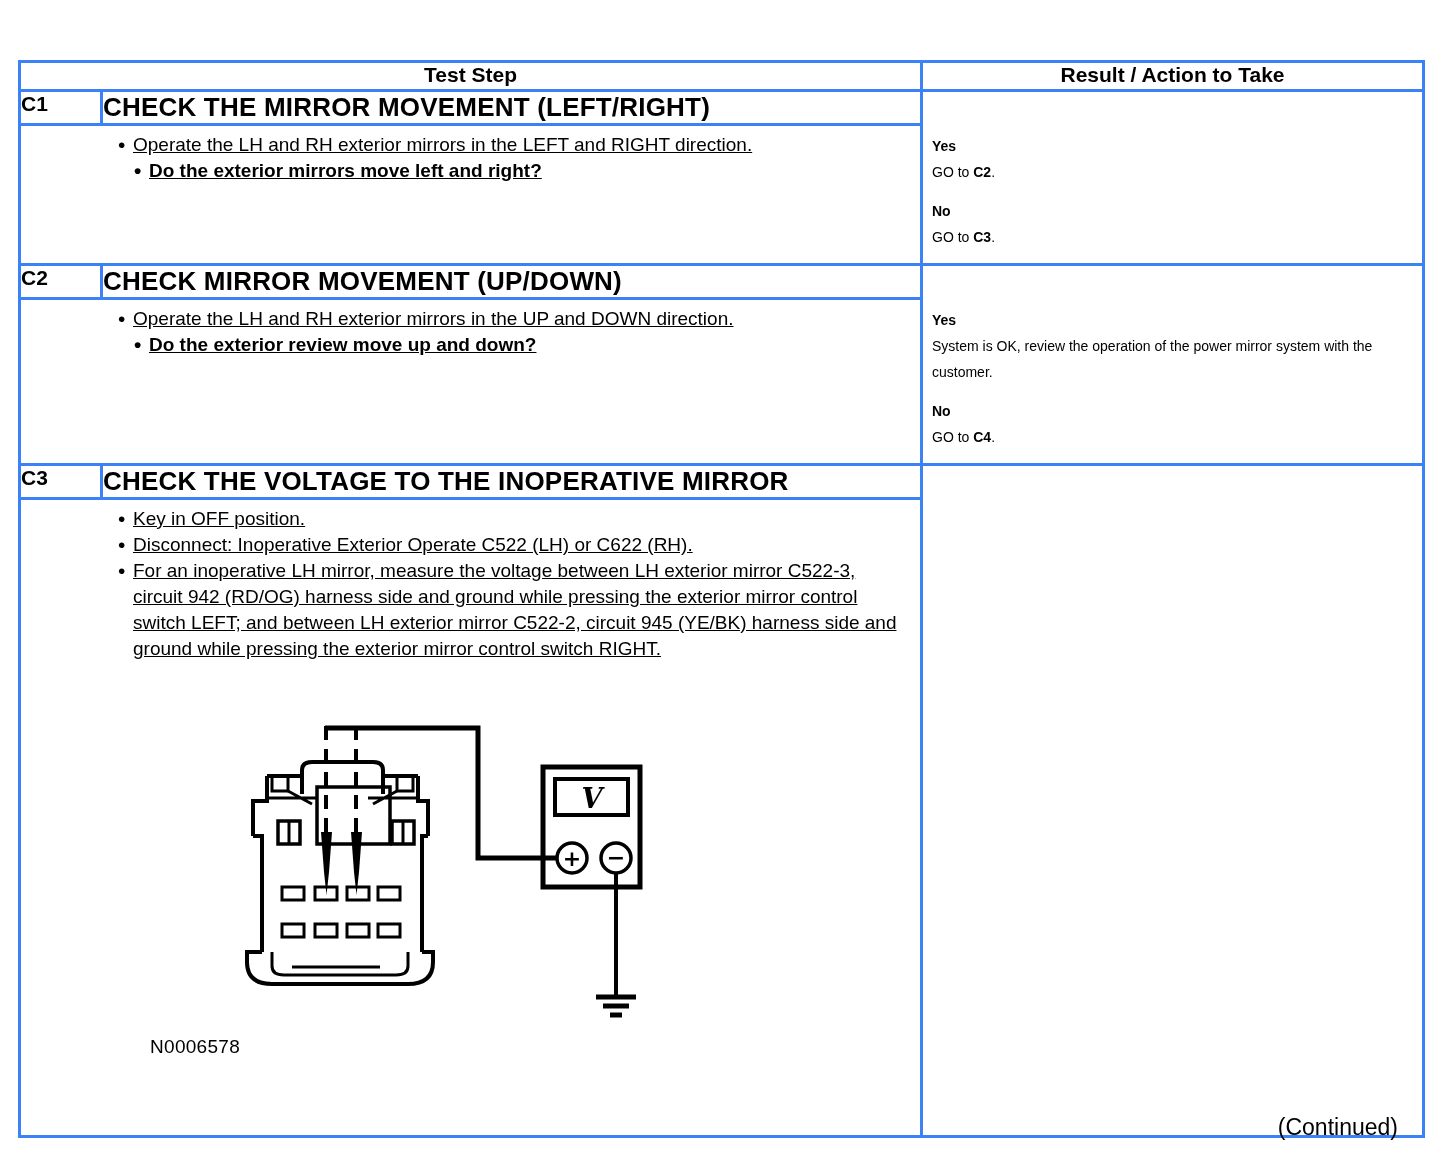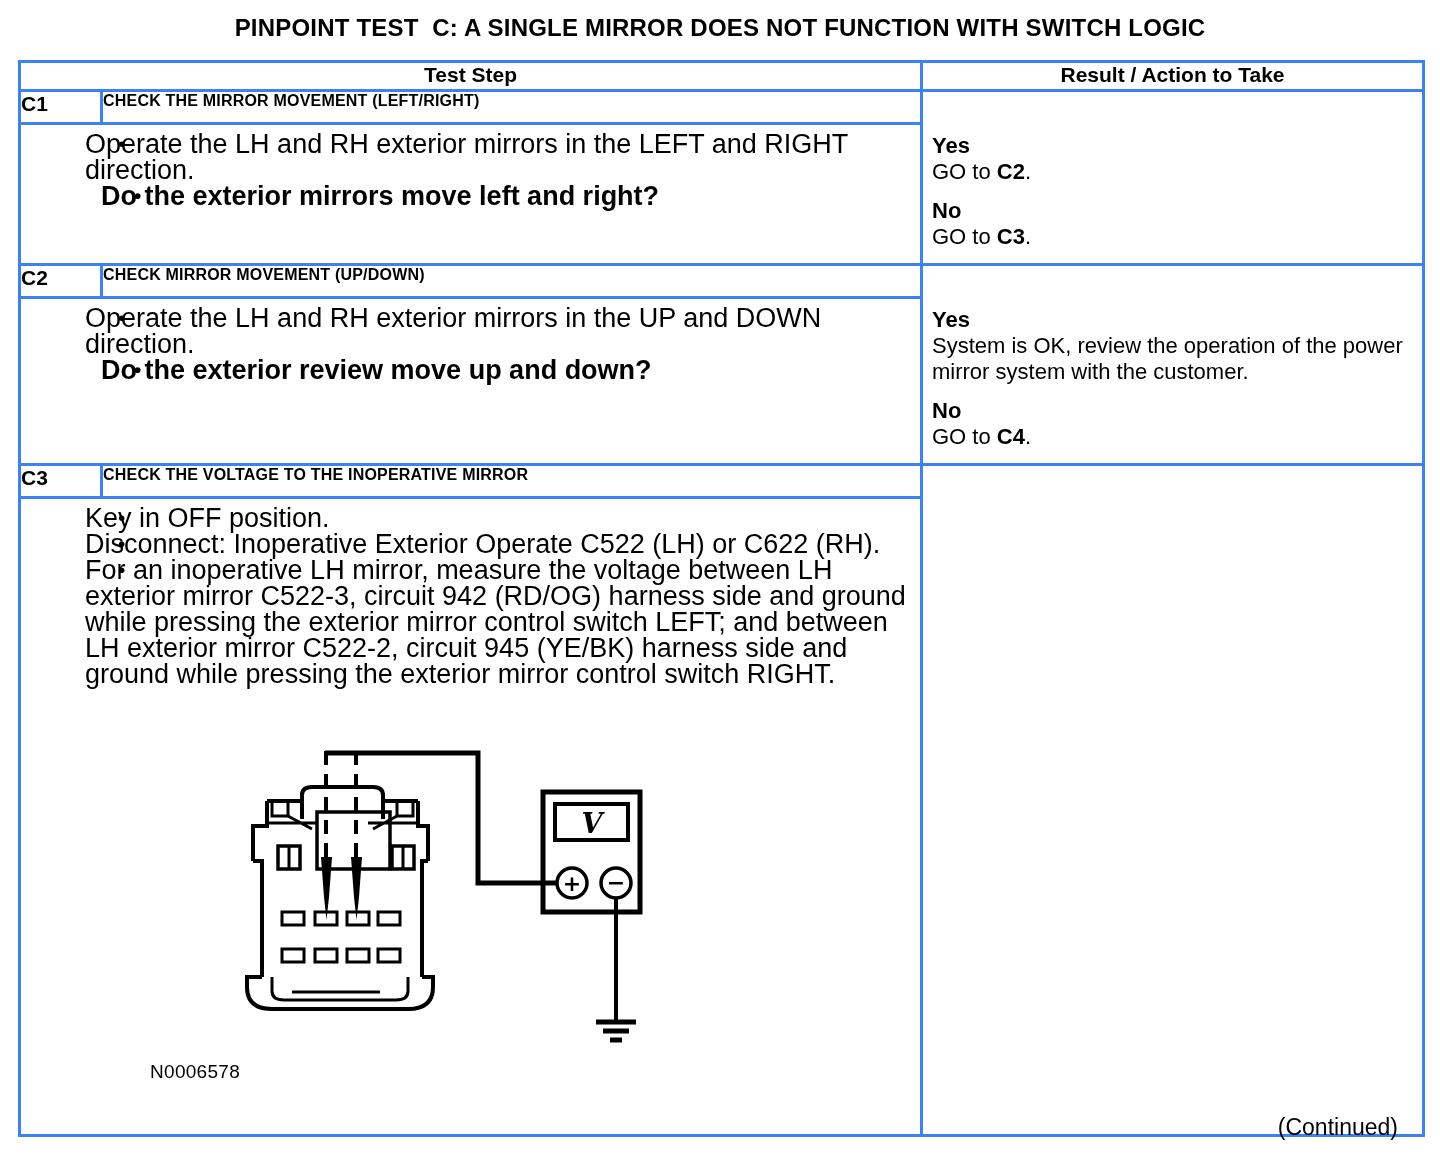--- a/index.html
+++ b/index.html
@@ -14,50 +14,49 @@
   }
   table.pp {
     position:absolute; top:60px; left:18px;
     width:1404px; border-collapse:collapse; table-layout:fixed;
   }
   table.pp th, table.pp td {
     border:3px solid #3b82f6; vertical-align:top; padding:0;
   }
   th.hcell { height:26px; font-size:21px; font-weight:bold; text-align:center; vertical-align:middle; }
   td.code { height:30px; font-size:21px; font-weight:bold; text-align:left; vertical-align:middle; }
-  td.stitle { font-size:16px; font-weight:bold; vertical-align:middle; padding-left:13px; letter-spacing:0.2px; }
+  td.stitle { font-size:26px; font-weight:bold; vertical-align:middle; padding-left:13px; letter-spacing:0.2px; }
   td.body { font-size:21px; }
   .body-inner { padding:6px 14px 0 0; }
   .bi-1 { min-height:115px; }
   .bi-2 { min-height:140px; }
   .bi-3 { min-height:629px; }
   ul.bullets { margin:0; padding:0; list-style:none; }
   ul.bullets li {
-    position:relative; padding-left:64px; line-height:26px; font-size:27px;
+    position:relative; padding-left:112px; line-height:26px; font-size:19px;text-decoration:underline;
   }
   ul.bullets li::before {
     content:"\2022"; position:absolute; left:97px; top:0; font-size:21px;
   }
   ul.bullets li.b { font-weight:bold;margin-left:16px; }
-  td.result { font-size:22px;margin-top:14px; }
+  td.result { font-size:14px;margin-top:14px; }
   .res-inner { padding:41px 10px 0 9px; line-height:26px; }
   .res-group { margin-bottom:13px; }
   .verdict { font-weight:bold; }
   .action .b { font-weight:bold; }
   .figure { margin:52px 0 0 219px; width:420px; height:310px; }
   .fig-ref { margin:12px 0 0 129px; font-size:19px; letter-spacing:0.3px; }
   .continued { position:absolute; top:1114px; right:42px; font-size:23px; }
   svg .ln { stroke:#000; fill:none; }
 </style>
 </head>
 <body>
 
 <div class="sheet">
 
-  <div class="page-title">PINPOINT TEST  C: A SINGLE MIRROR DOES NOT FUNCTION WITH SWITCH LOGIC</div>
 
   <table class="pp">
     <colgroup>
         <col style="width:82px">
         <col style="width:820px">
         <col style="width:502px">
       </colgroup>
     <thead>
       <tr>
         <th class="hcell" colspan="2">Test Step</th>

